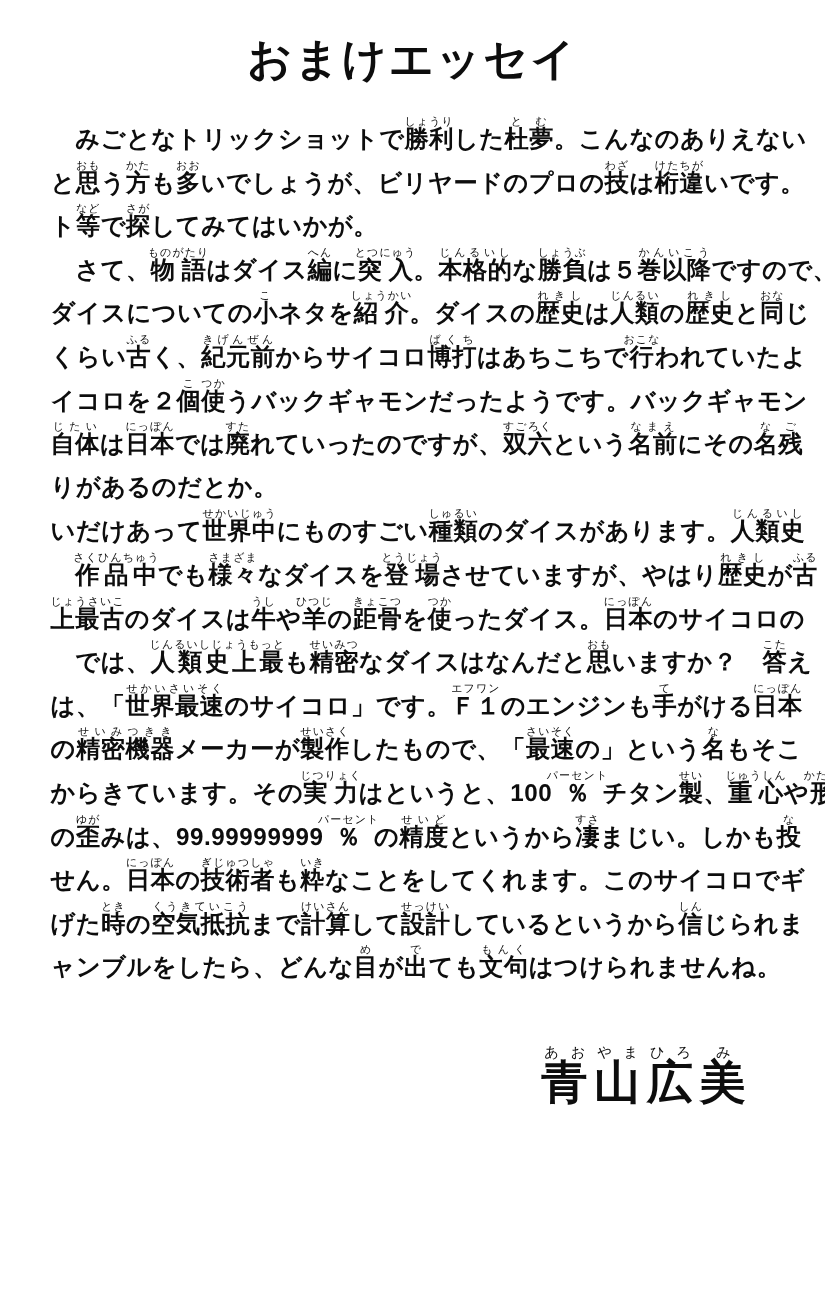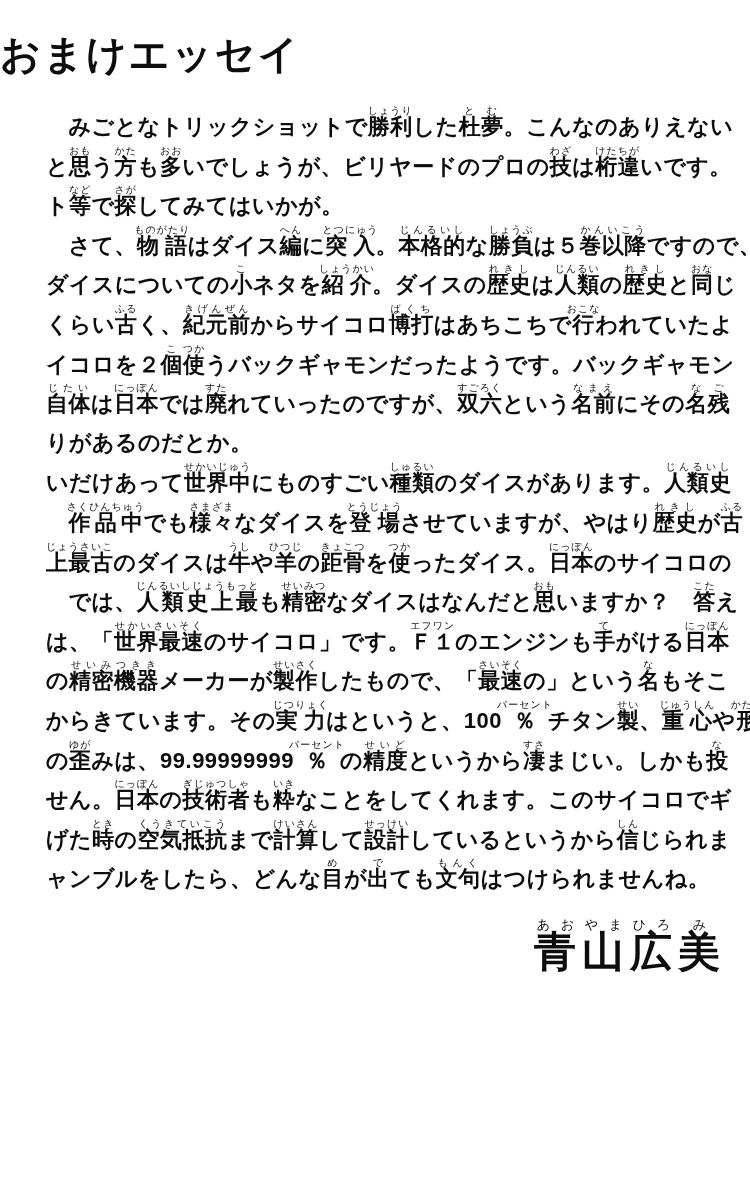--- a/index.html
+++ b/index.html
@@ -8,20 +8,21 @@
     width: 750px;
     height: 1187px;
     background: #ffffff;
     color: #0d0d0d;
     font-family: "Liberation Sans", "DejaVu Sans", sans-serif;
     overflow: hidden;
   }
   .title {
     margin: 0;
     padding-top: 30px;
+    text-align: center;
     font-size: 40px;
     font-weight: 700;
     letter-spacing: 2px;
     line-height: 1.2;
   }
   .essay-body {
     margin: 28px 30px 0 46px;
   }
   .paragraph { margin: 0; }
   .line {
@@ -33,22 +34,22 @@
     white-space: nowrap;
     text-align: left;
   }
   ruby { ruby-position: over; }
   .line rt {
     font-size: 10px;
     font-weight: 500;
     letter-spacing: 1px;
   }
   .signature {
-    margin-top: 20px;
-    padding-right: 24px;
+    margin-top: 52px;
+    padding-right: 66px;
     text-align: right;
     font-size: 42px;
     font-weight: 700;
     letter-spacing: 6px;
     line-height: 1.5;
   }
   .signature rt {
     font-size: 13px;
     font-weight: 500;
     letter-spacing: 5px;

